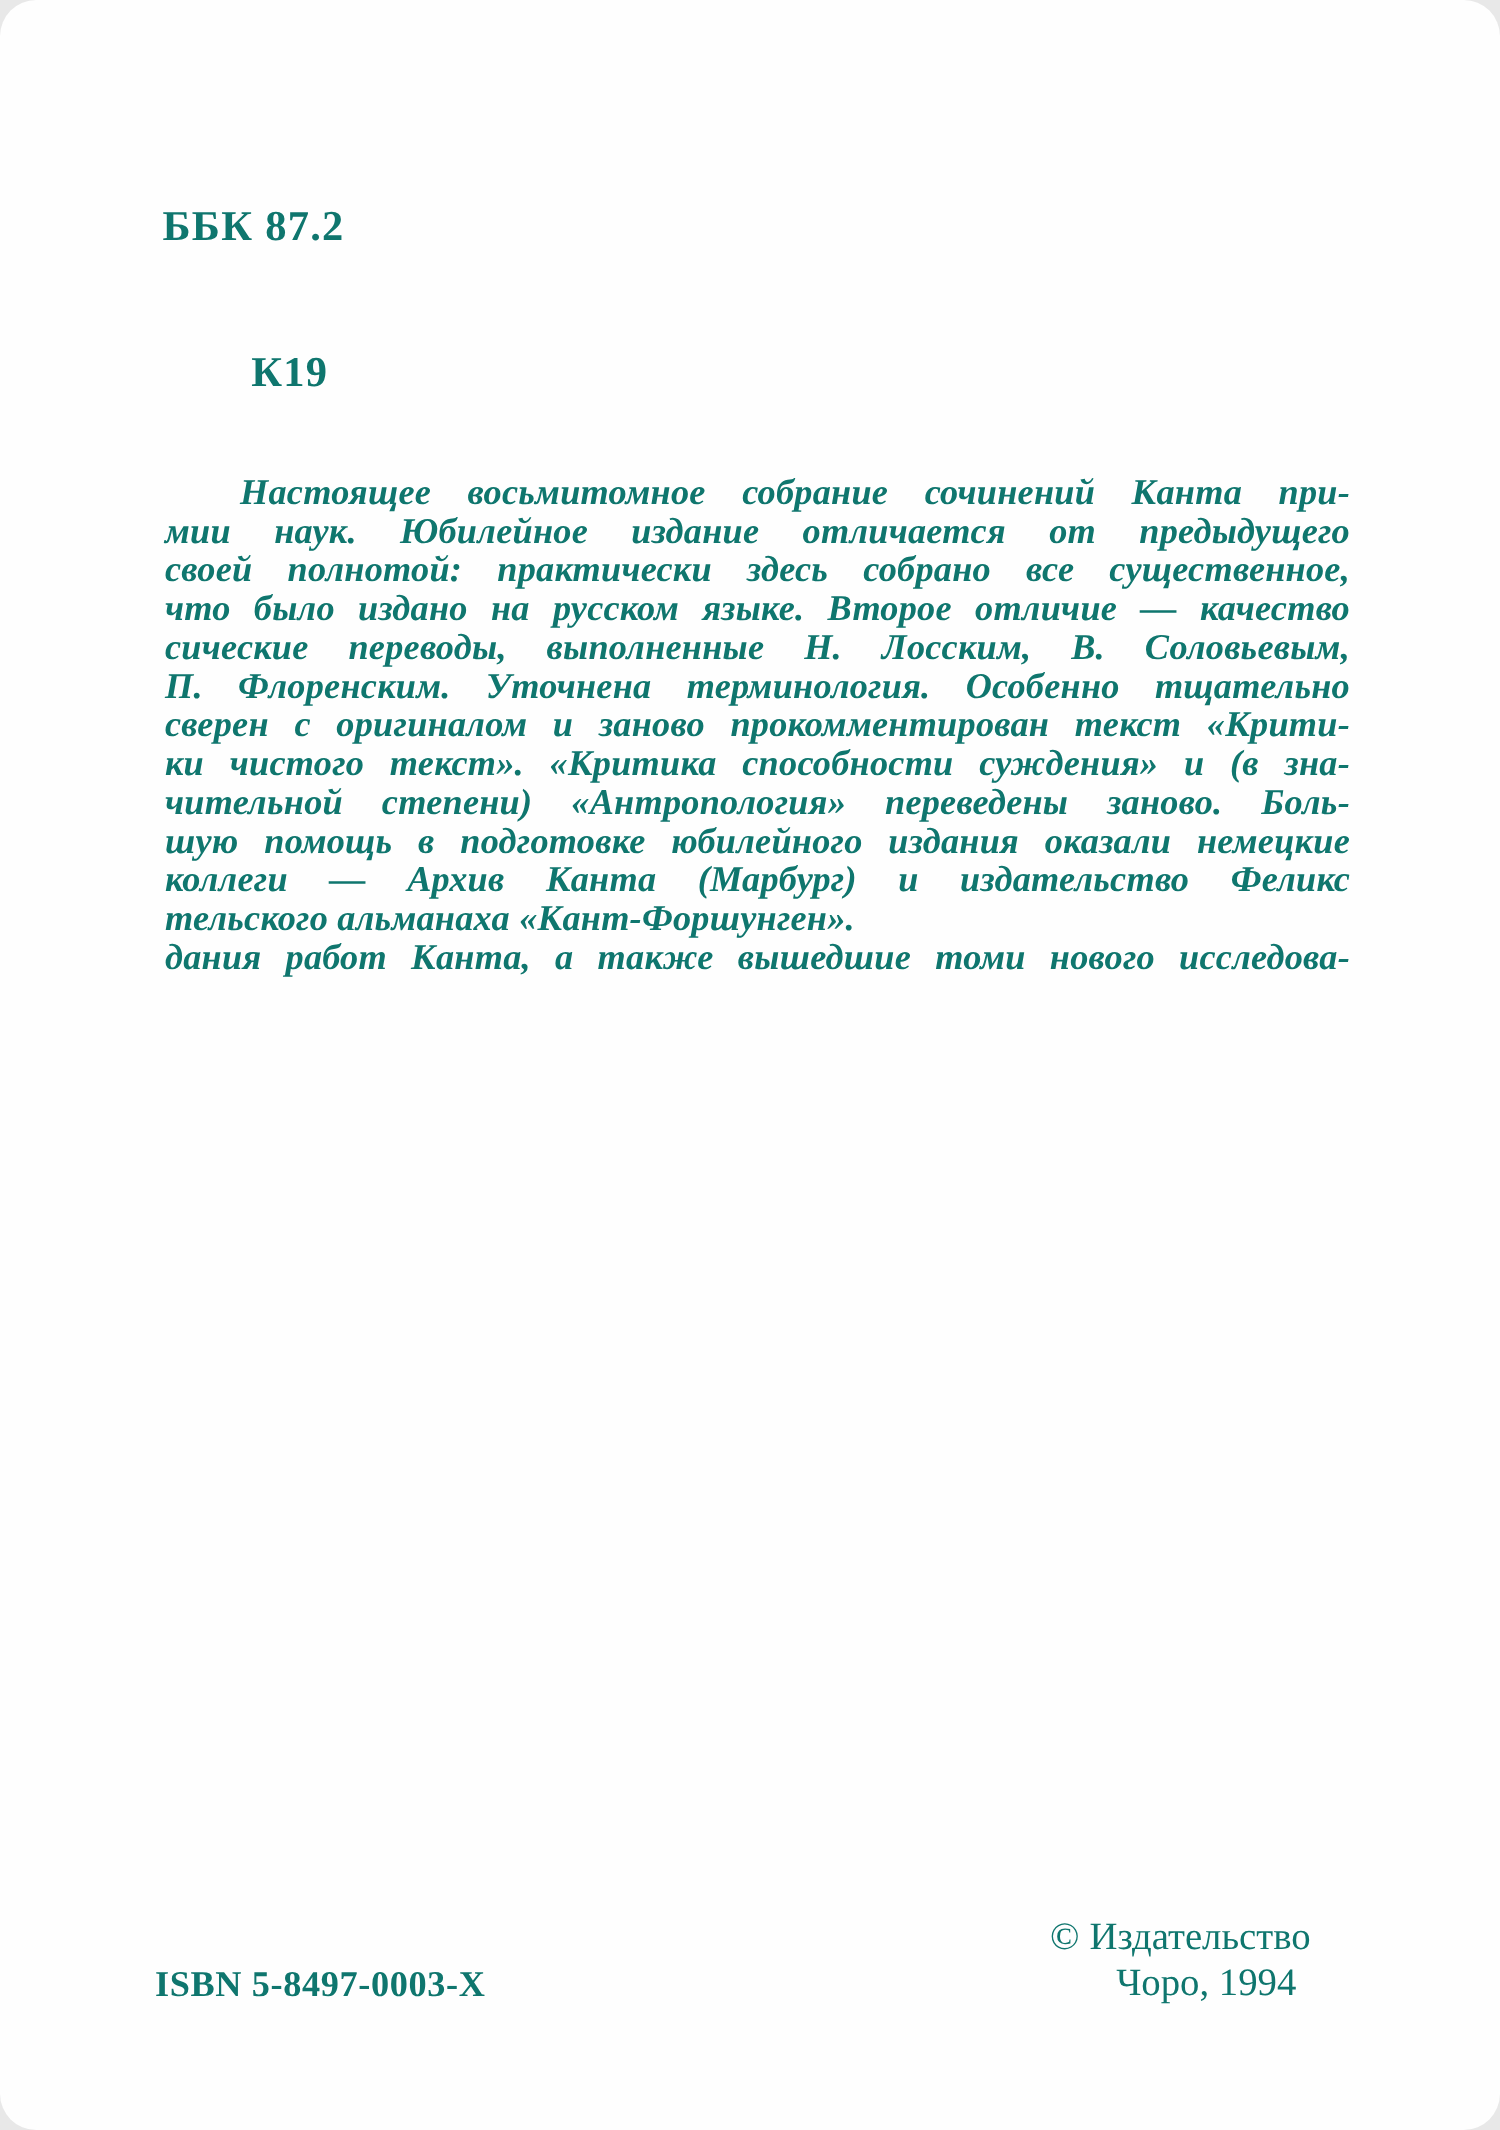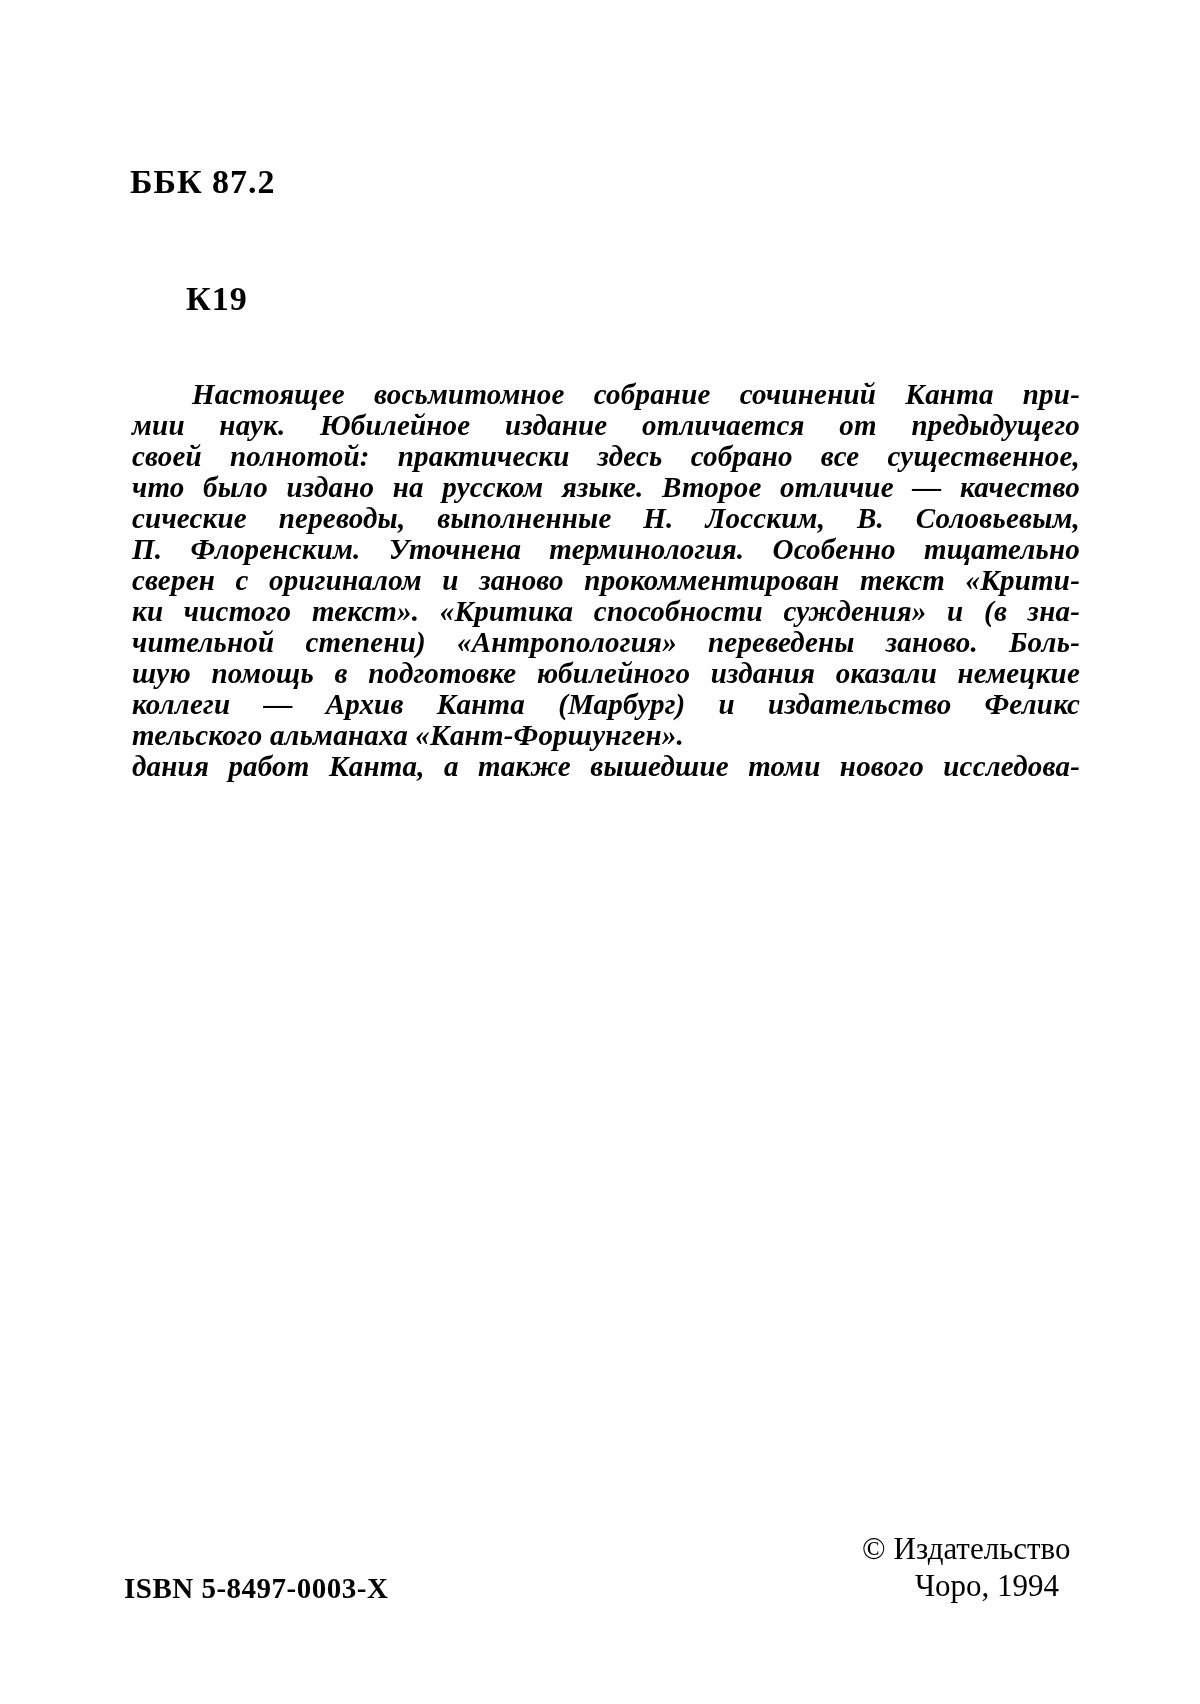--- a/index.html
+++ b/index.html
@@ -6,36 +6,37 @@
     margin: 0;
     padding: 0;
     background: #e8e8e8;
   }
   .page {
     position: relative;
     width: 1200px;
     height: 1704px;
     margin: 0 auto;
     background: #fefefe;
-    color: #000000;
+    color: #0f766e;
     overflow: hidden;
     font-family: "Liberation Serif", serif;
+    border-radius: 29px;
   }
   .bbk-block {
     position: absolute;
     left: 130px;
     top: 84px;
     font-weight: bold;
     font-size: 34px;
     line-height: 39px;
     letter-spacing: 1px;
     white-space: pre;
   }
   .bbk-line2 {
-    margin-left: 56px;
+    margin-left: 71px;
   }
   .annotation {
     position: absolute;
     left: 132px;
     top: 379px;
     width: 948px;
     font-style: italic;
     font-weight: bold;
     font-size: 29px;
     line-height: 31px;
@@ -57,21 +58,21 @@
     position: absolute;
     left: 124px;
     top: 1572px;
     font-weight: bold;
     font-size: 29px;
     letter-spacing: 0.5px;
     white-space: pre;
   }
   .copyright {
     position: absolute;
-    left: 862px;
+    left: 840px;
     top: 1530px;
     width: 222px;
     font-size: 31px;
     line-height: 37px;
   }
   .copyright .line1 {
     white-space: pre;
   }
   .copyright .line2 {
     text-align: center;

